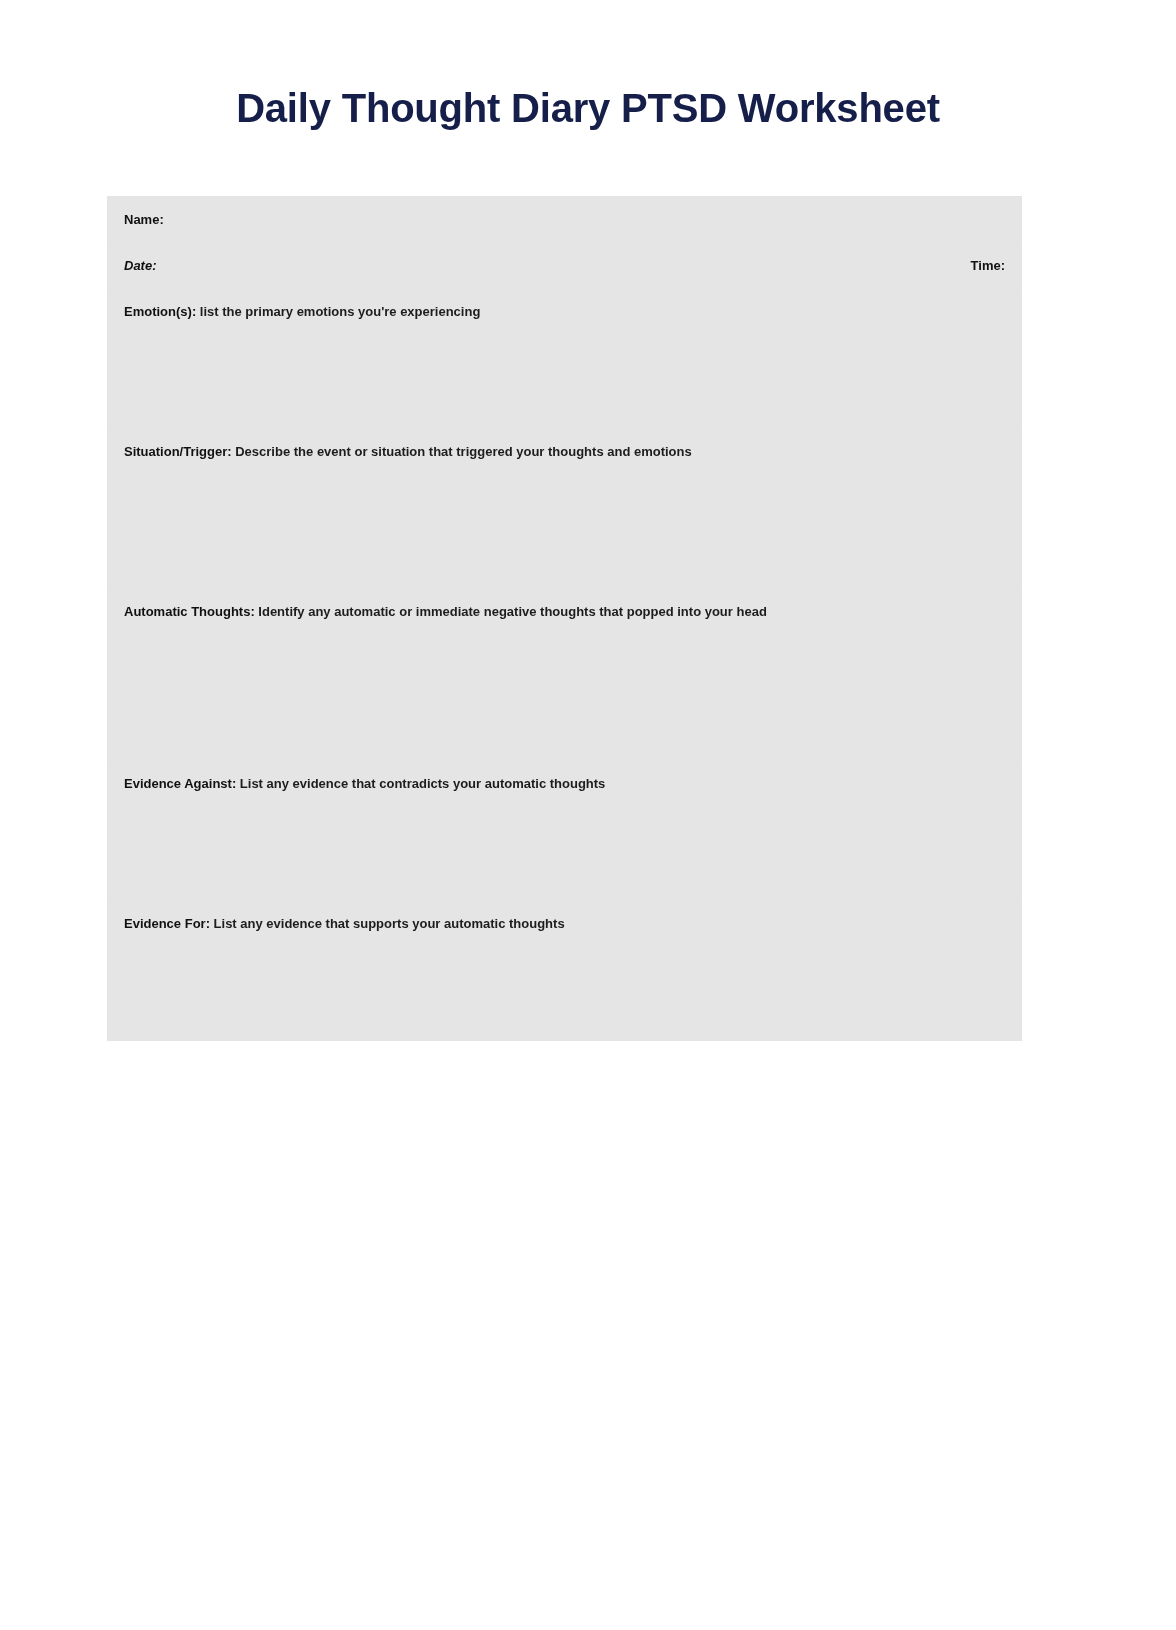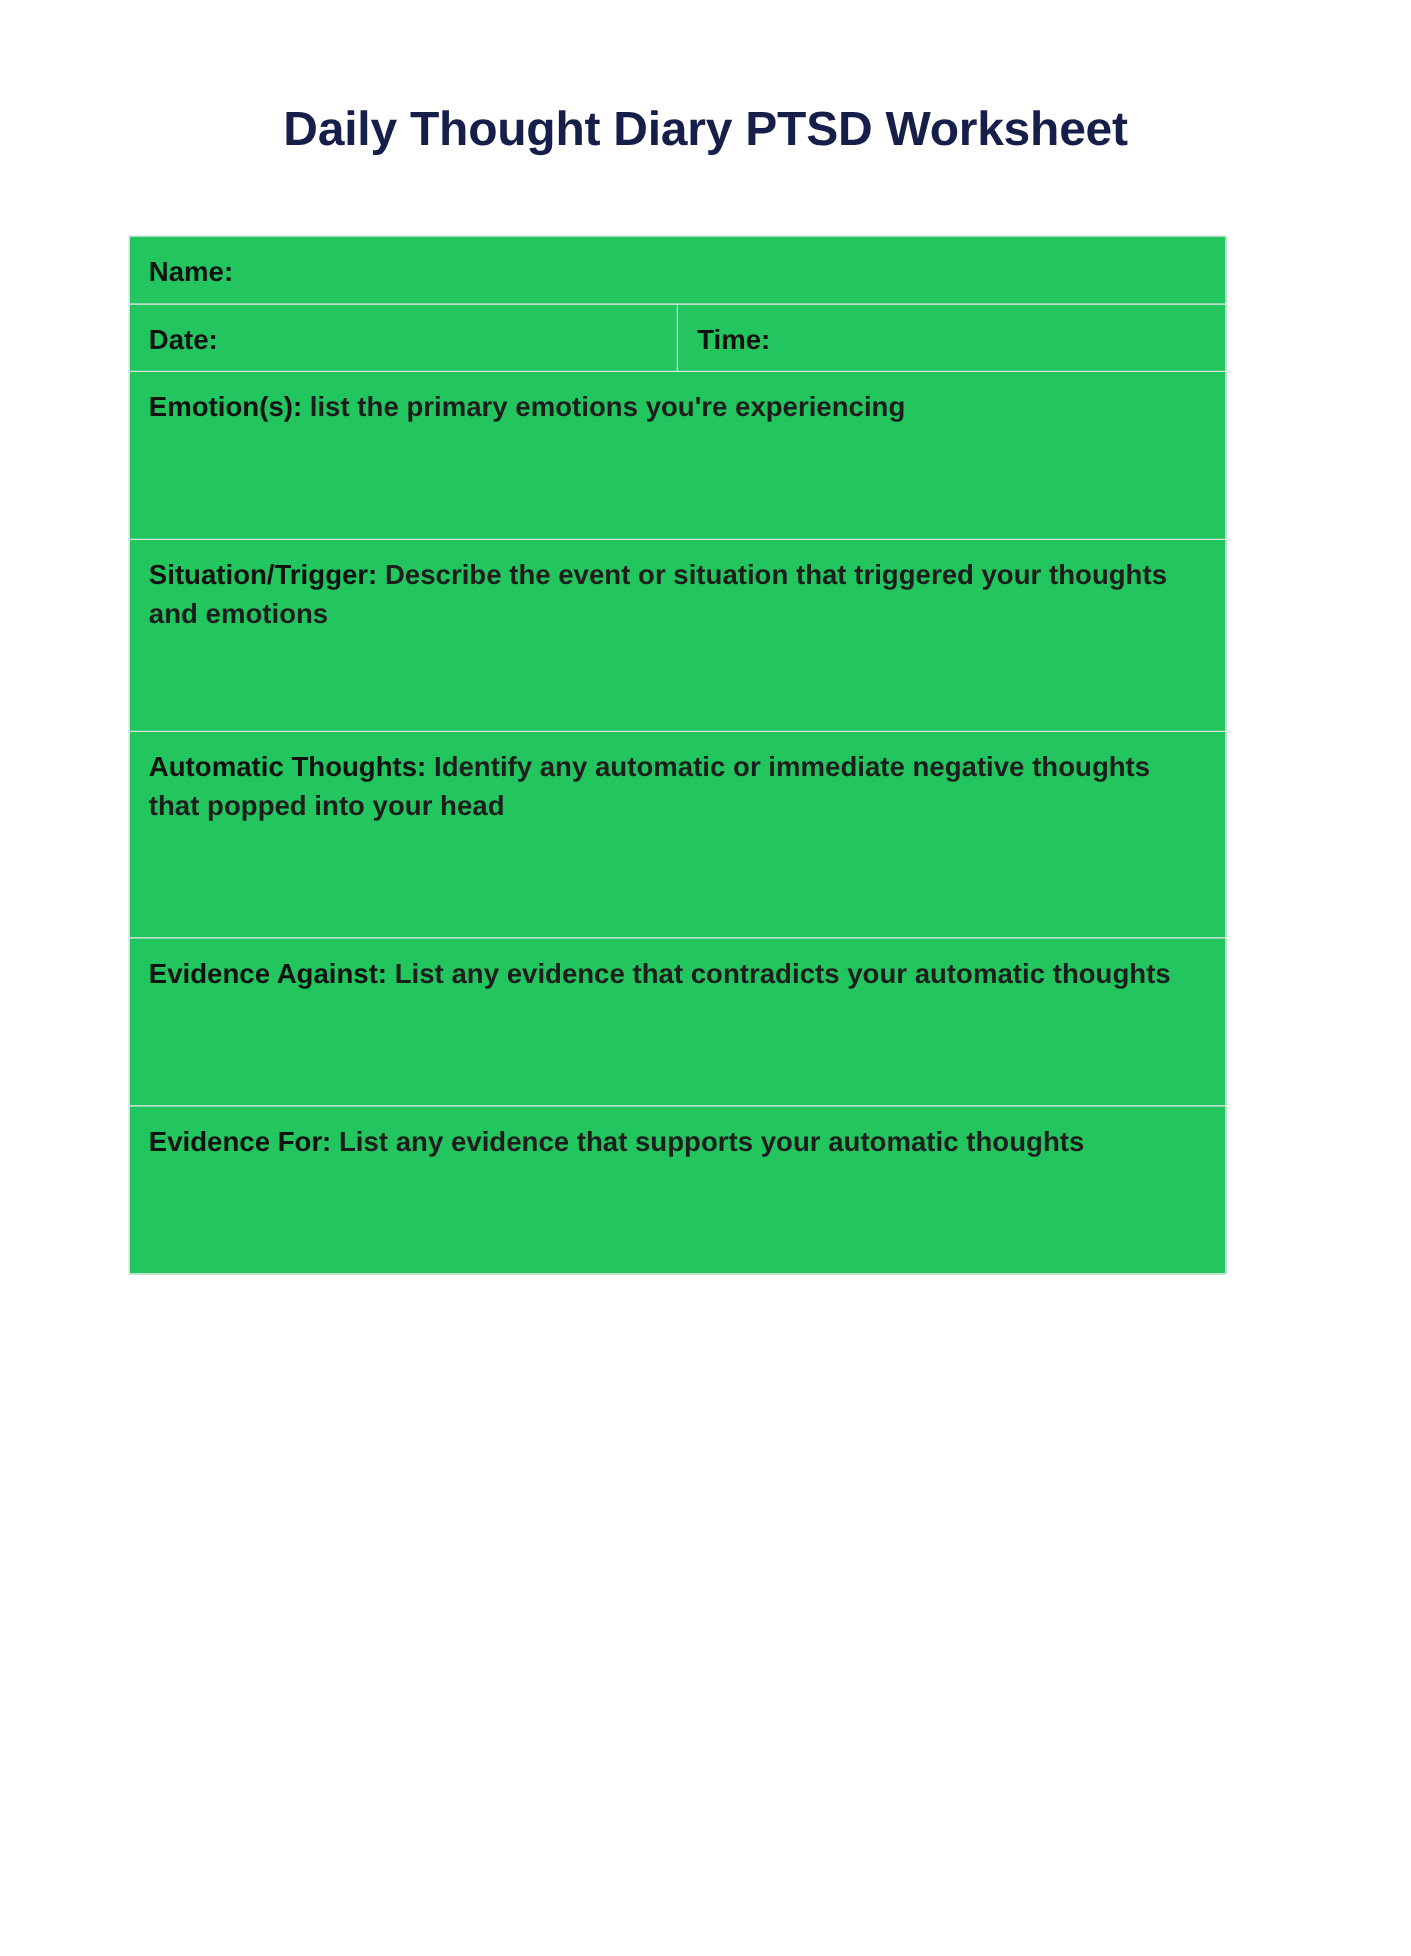--- a/index.html
+++ b/index.html
@@ -38,39 +38,39 @@
     left: 107px;
     top: 196px;
     width: 915px;
     border-collapse: collapse;
     table-layout: fixed;
   }
   .form-table td {
     border: 1px solid #e3e4e8;
     vertical-align: top;
     padding: 14px 16px 10px 16px;
-    font-size: 23px;
+    font-size: 13px;
     line-height: 1.38;
     color: #1d1d1d;
-    background: #22c55e;
+    background: #e5e5e5;
   }
   .row-short td { height: 46px; }
   .cell-label {
     font-weight: bold;
     color: #111111;
   }
   .cell-desc {
     font-weight: bold;
     color: #1d1d1d;
   }
   .field-space-sm { height: 140px; }
   .field-space-md { height: 160px; }
   .field-space-lg { height: 172px; margin-top: 24px; }
-  .col-left { width: 50%; }
-  .col-right { width: 50%; }
+  .col-left { width: 50%; font-style: italic; }
+  .col-right { width: 50%; text-align: right; }
 </style>
 </head>
 <body>
 
 <div class="page">
 
   <div class="worksheet-title">Daily Thought Diary PTSD Worksheet</div>
 
   <table class="form-table">
     <tbody>

